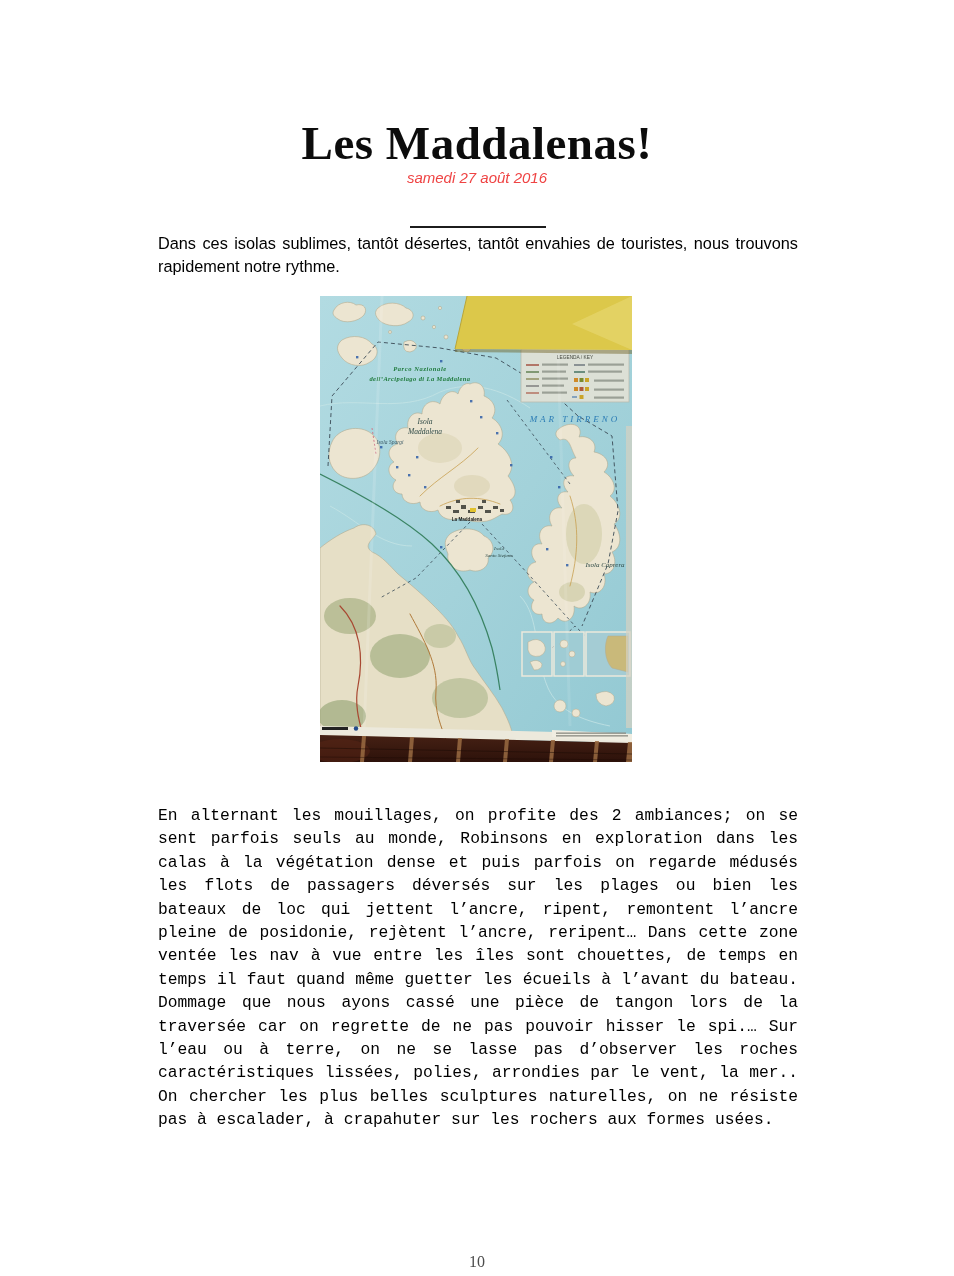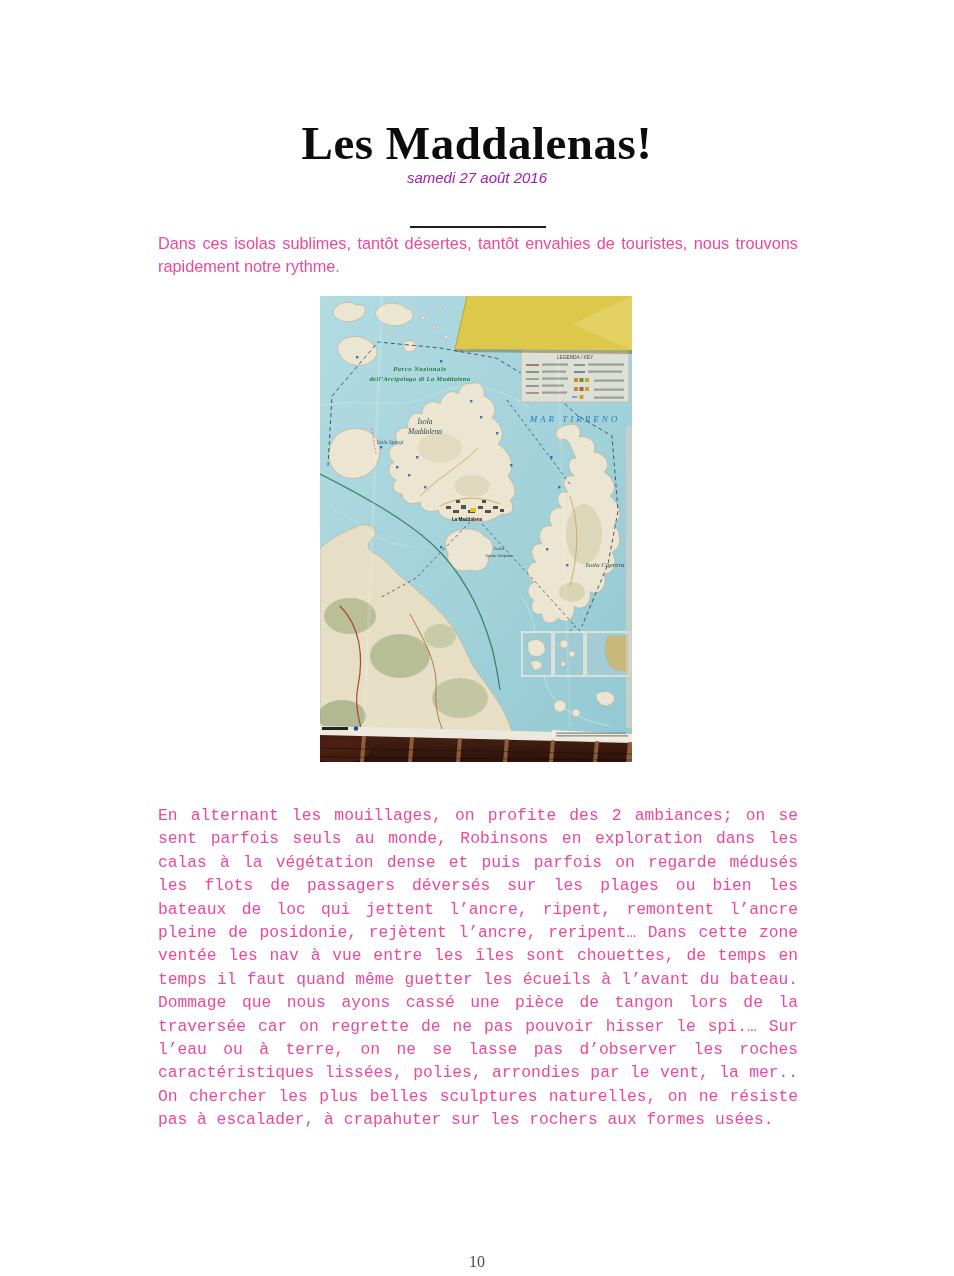--- a/index.html
+++ b/index.html
@@ -2,24 +2,24 @@
 <html><head>
 <meta charset="utf-8">
 <style>
   html,body{margin:0;padding:0;background:#ffffff;}
   .page{position:relative;width:954px;height:1276px;background:#ffffff;overflow:hidden;
         font-family:"Liberation Sans",sans-serif;}
   .title{position:absolute;top:116px;left:0;width:100%;text-align:center;margin:0;
          font-family:"Liberation Serif",serif;font-weight:700;font-size:47px;
          color:#0c0c0c;letter-spacing:.5px;line-height:1.15;}
   .date{position:absolute;top:169px;left:0;width:100%;text-align:center;
-        font-style:italic;font-size:15px;color:#a21caf;}
+        font-style:italic;font-size:15px;color:#ef4444;}
   .divider{position:absolute;top:226px;left:410px;width:136px;height:2px;background:#1c1c1c;}
   .para{position:absolute;left:158px;width:640px;margin:0;font-size:16.3px;
-        line-height:23.4px;color:#ec4899;text-align:justify;}
+        line-height:23.4px;color:#000000;text-align:justify;}
   .intro{top:232px;}
   .bodypara{top:804px;font-family:Liberation Mono, monospace;}
   .photo{position:absolute;top:296px;left:320px;width:312px;height:466px;margin:0;}
   .photo svg{display:block;}
   .pagenum{position:absolute;top:1253px;left:0;width:100%;text-align:center;
            font-family:"Liberation Serif",serif;font-size:16px;color:#4c4c4c;}
   .map-label{font-family:"Liberation Serif",serif;font-style:italic;}
 </style>
 </head>
 <body>

